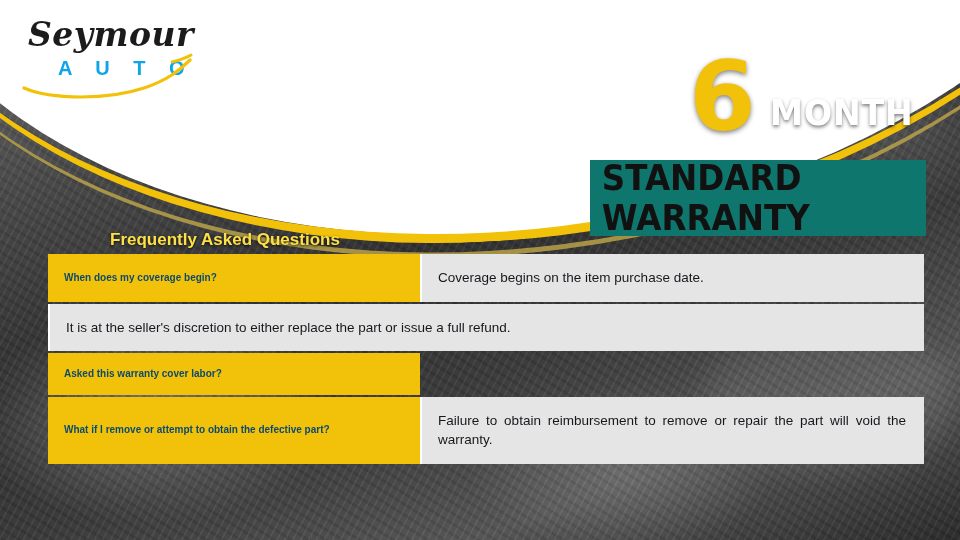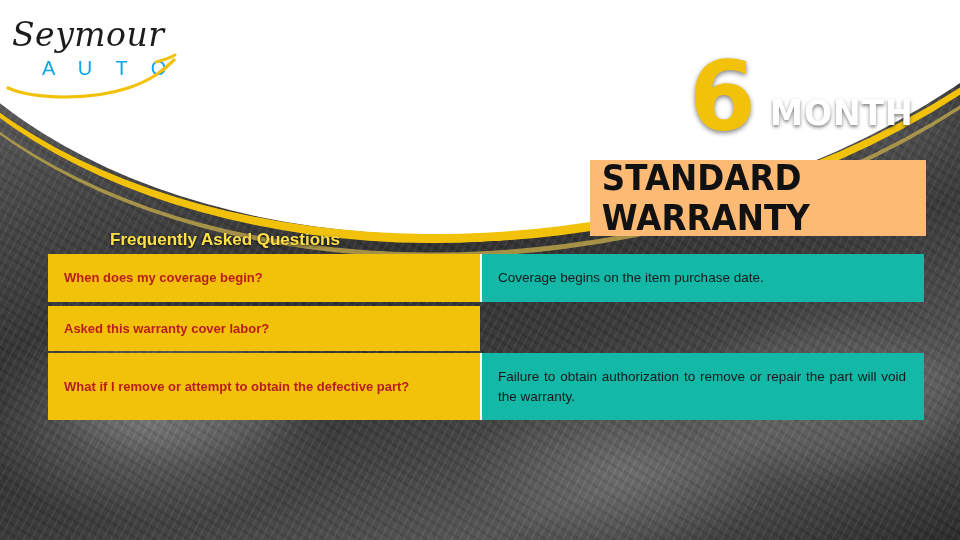--- a/index.html
+++ b/index.html
@@ -69,22 +69,22 @@
     background: transparent;
     border-radius: 0 0 58% 46% / 0 0 100% 70%;
     border-bottom: 5px solid #b8a24a;
     transform: rotate(-3.2deg);
     opacity:.85;
   }
 
   
   .logo {
     position: absolute;
-    left: 2px; top: 18px;
-    width: 190px; height: 86px;
+    left: 18px; top: 18px;
+    width: 190px; height: 86px; font-weight: bold;
   }
   .logo-name {
     font-family: "DejaVu Serif", serif;
     font-style: italic;
     font-size: 33px;
     color: #1b1b1b;
     letter-spacing: .5px;
     margin-left: 10px;
     line-height: 1;
   }
@@ -127,21 +127,21 @@
     letter-spacing: 1px;
     transform: scaleX(.92);
     transform-origin: left bottom;
     padding-bottom: 6px;
     text-shadow: 0 2px 4px rgba(0,0,0,.5);
   }
   .badge-bar {
     position: absolute;
     left: 590px; top: 160px;
     width: 336px; height: 76px;
-    background: #fdba74;
+    background: #0f766e;
     display: flex;
     align-items: center;
     justify-content: center;
   }
   .badge-bar-text {
     font-family: "DejaVu Sans", sans-serif;
     font-weight: bold;
     font-size: 35px;
     color: #111111;
     letter-spacing: 0px;
@@ -160,33 +160,33 @@
   .faq-table {
     position: absolute;
     left: 48px; top: 254px;
     width: 876px;
   }
   .faq-row {
     display: flex;
     margin-bottom: 2px;
   }
   .faq-q {
-    width: 432px;
+    width: 372px;
     background: #f2c20a;
     padding: 14px 16px;
-    font-size: 13px;
-    font-weight: bold;
-    color: #b91c1c;
+    font-size: 10px;
+    font-weight: bold;
+    color: #0c4a6e;
     line-height: 1.35;
     display: flex;
     align-items: center;
   }
   .faq-a {
     flex: 1;
-    background: #14b8a6;
+    background: #e5e5e5;
     padding: 14px 18px 14px 16px;
     font-size: 13.5px;
     color: #16181c;
     line-height: 1.45;
     text-align: justify;
     display: flex;
     align-items: center;
     border-left: 2px solid #ffffff;
   }
 </style>
@@ -223,23 +223,24 @@
   </div>
 
   <div class="faq-title">Frequently Asked Questions</div>
 
   <div class="faq-table">
     <div class="faq-row">
       <div class="faq-q">When does my coverage begin?</div>
       <div class="faq-a">Coverage begins on the item purchase date.</div>
     </div>
     <div class="faq-row">
+      <div class="faq-a">It is at the seller's discretion to either replace the part or issue a full refund.</div>
     </div>
     <div class="faq-row">
       <div class="faq-q">Asked this warranty cover labor?</div>
     </div>
     <div class="faq-row">
       <div class="faq-q">What if I remove or attempt to obtain the defective part?</div>
-      <div class="faq-a">Failure to obtain authorization to remove or repair the part will void the warranty.</div>
+      <div class="faq-a">Failure to obtain reimbursement to remove or repair the part will void the warranty.</div>
     </div>
   </div>
 
 </div>
 
 </body></html>

